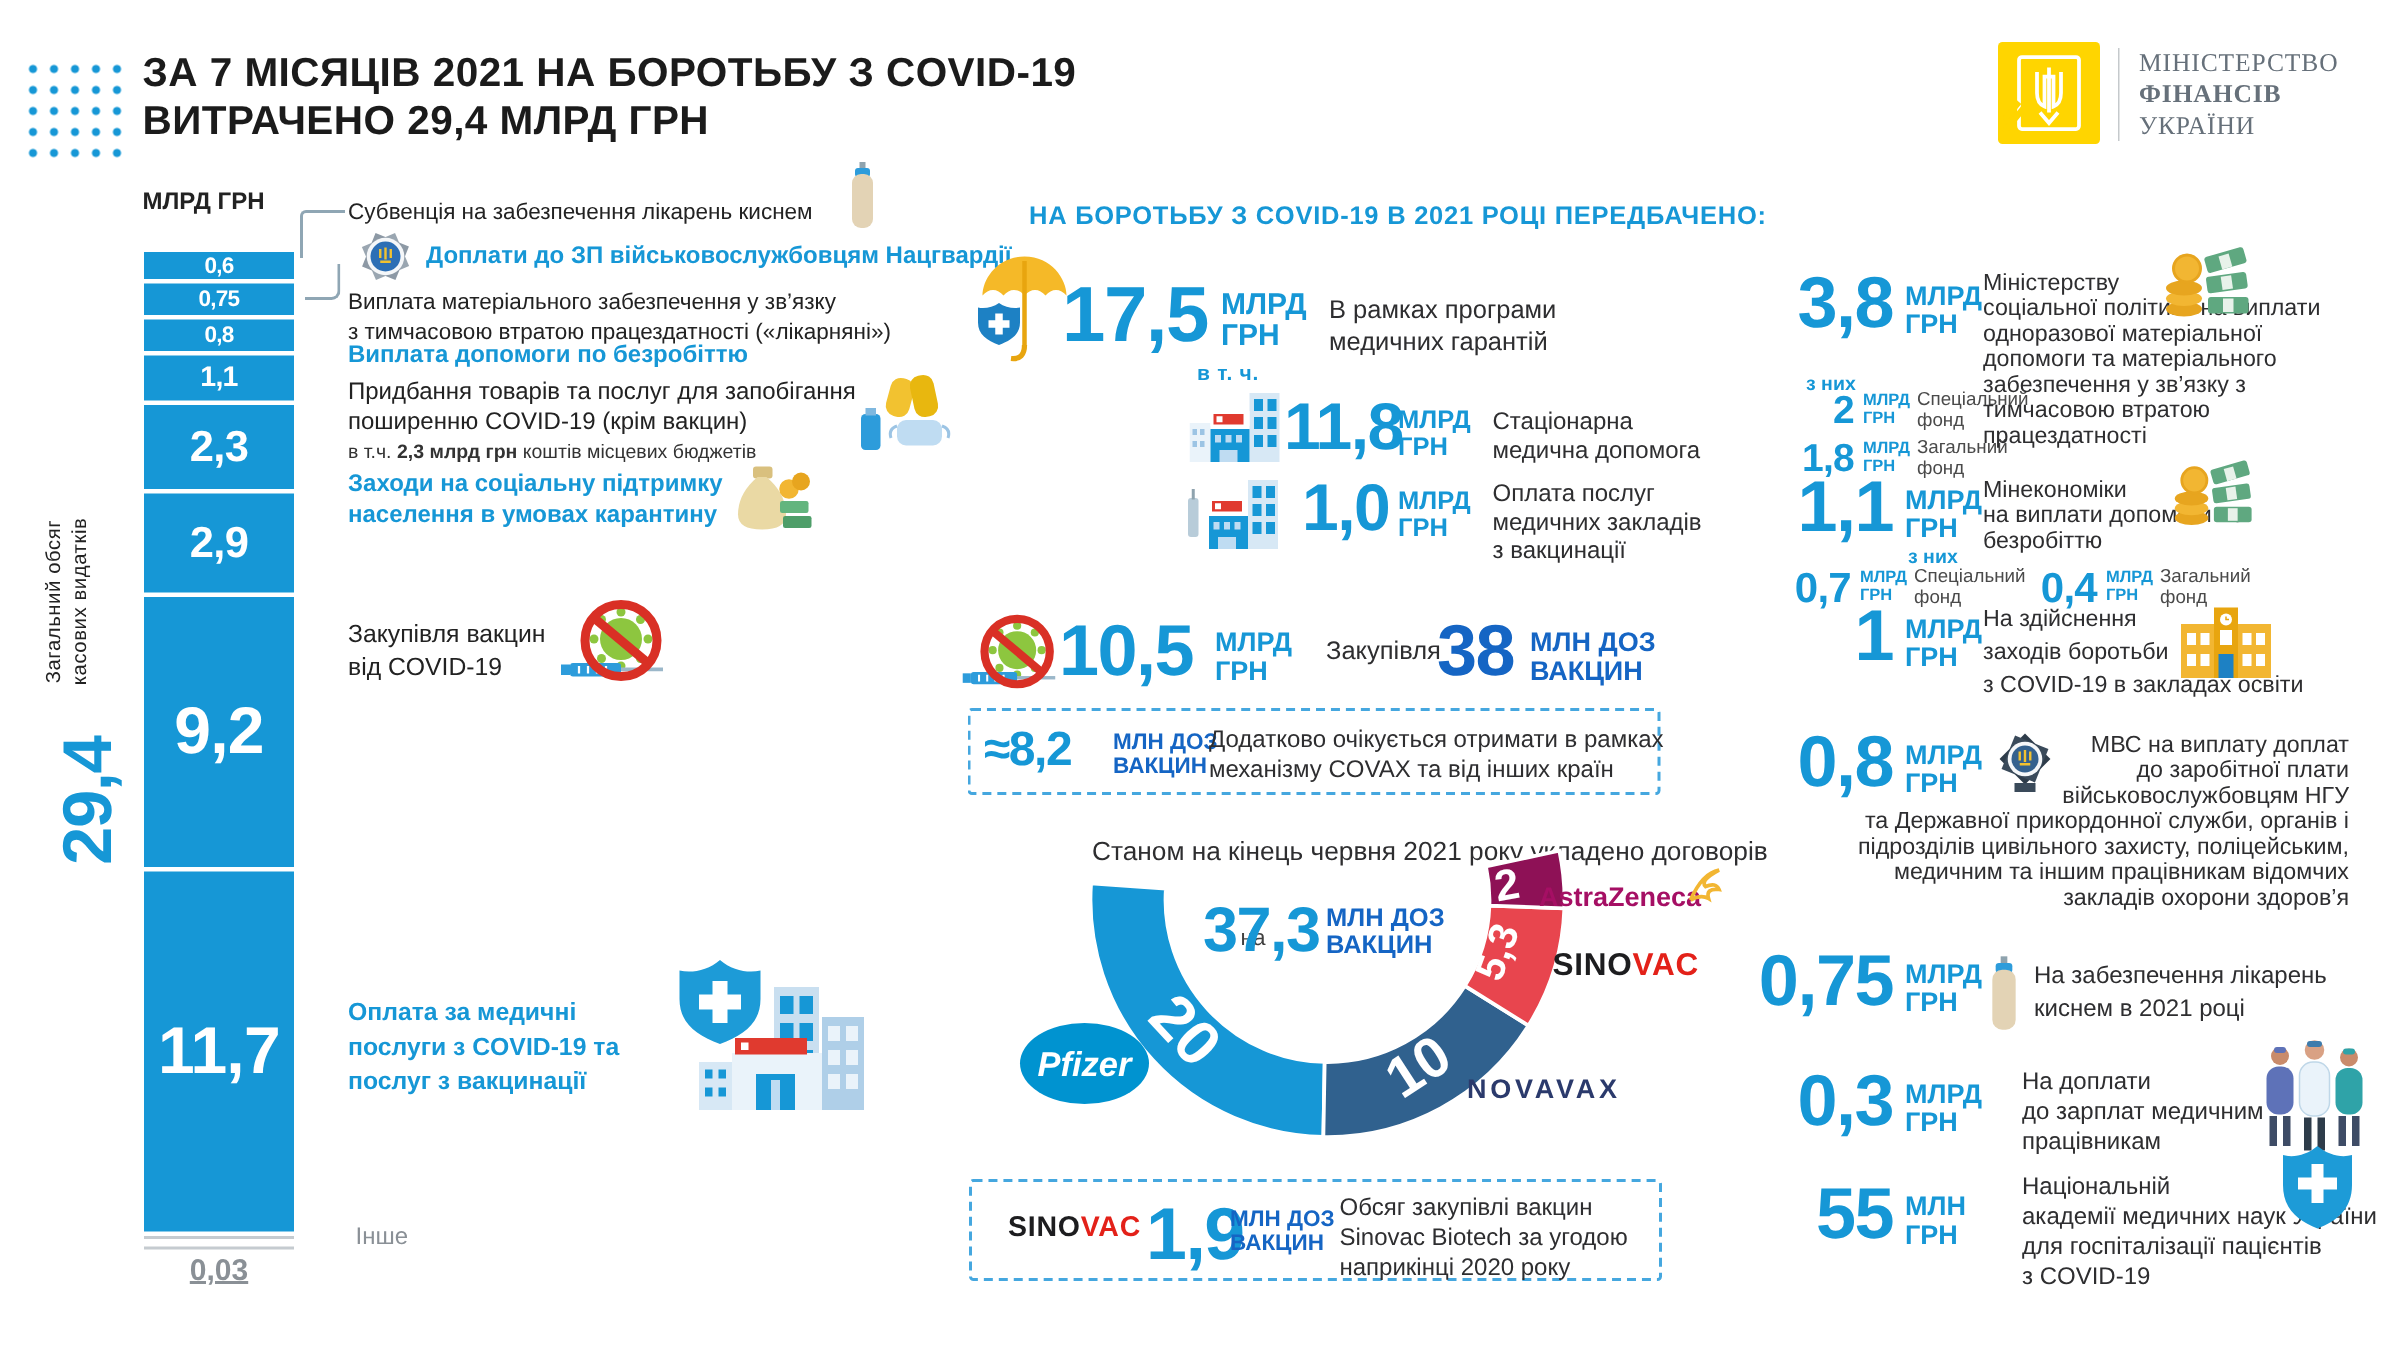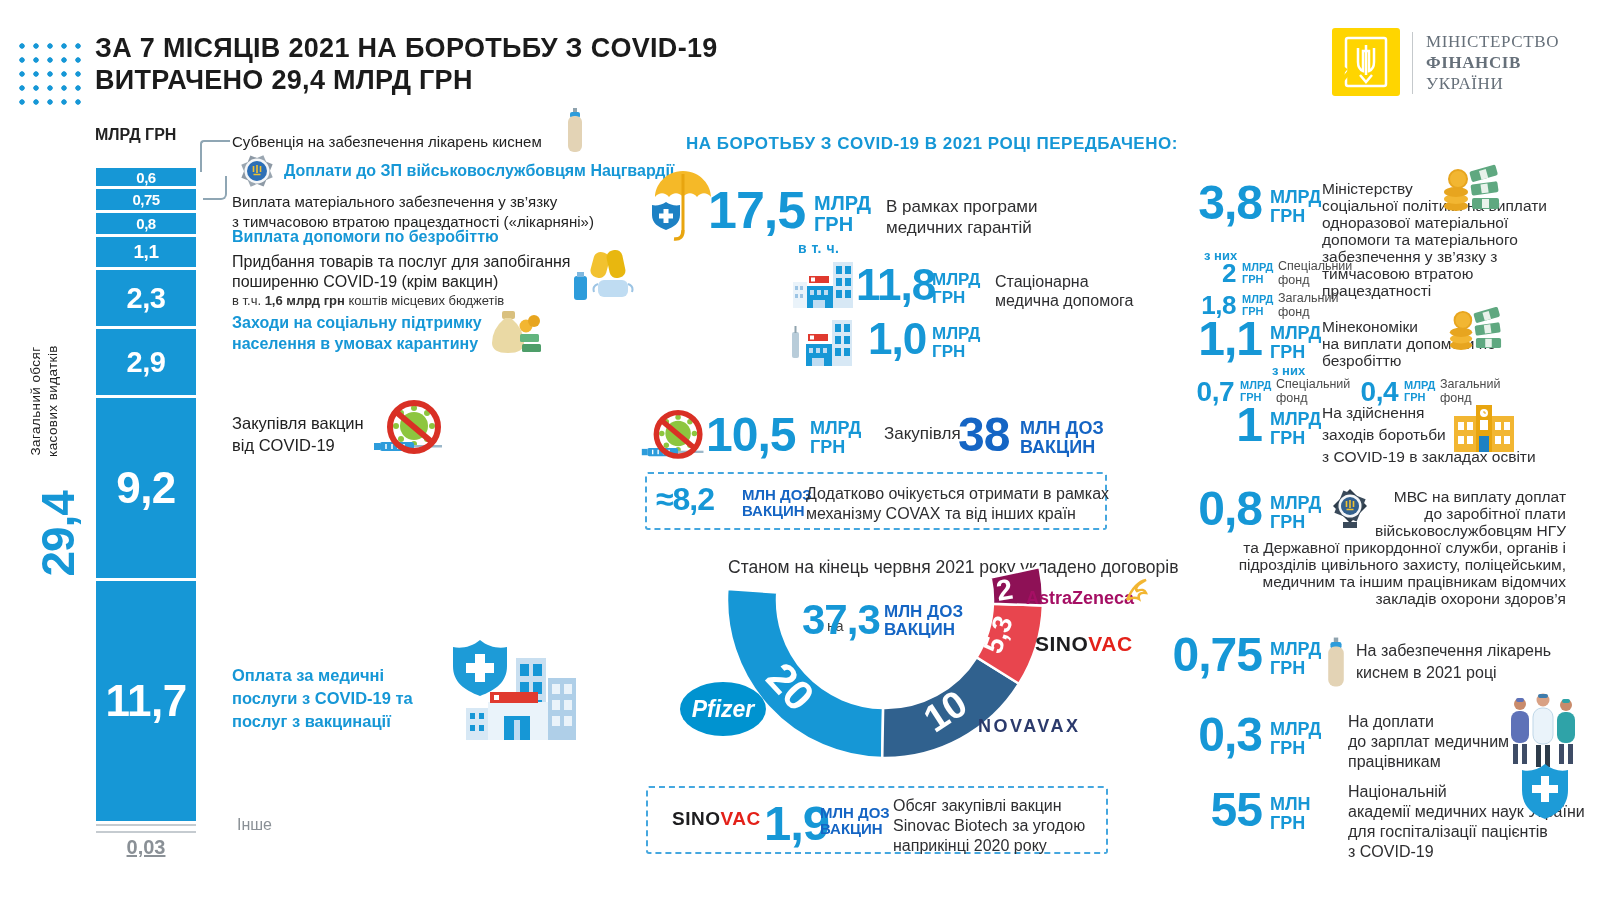--- a/index.html
+++ b/index.html
@@ -115,21 +115,21 @@
   <div class="abs cat-b" style="left:284px;top:162px;font-size:16px;">Доплати до ЗП військовослужбовцям Нацгвардії...</div>
 
   <div class="abs cat-k pre" style="left:232px;top:192px;font-size:15px;line-height:19.5px;">Виплата матеріального забезпечення у зв’язку
 з тимчасовою втратою працездатності («лікарняні»)</div>
 
   <div class="abs cat-b" style="left:232px;top:228px;font-size:16px;">Виплата допомоги по безробіттю</div>
 
   <div class="abs cat-k pre" style="left:232px;top:252px;font-size:16px;line-height:20px;">Придбання товарів та послуг для запобігання
 поширенню COVID-19 (крім вакцин)</div>
   <div class="abs" style="left:232px;top:293px;font-size:13px;color:#333;">
-    <span>в т.ч. </span><span class="bold">1,6 млрд грн</span><span> коштів місцевих бюджетів</span>
+    <span>в т.ч. </span><span class="bold">2,3 млрд грн</span><span> коштів місцевих бюджетів</span>
   </div>
   <span class="abs" style="left:572px;top:248px;">
     <svg width="62" height="58" viewBox="0 0 62 58">
       <rect x="2" y="28" width="13px" height="24" rx="3" fill="#2D9CDB"></rect>
         <rect x="5" y="24" width="7" height="5" fill="#7FB8DF"></rect>
       <rect x="20" y="4" width="16" height="26" rx="7" fill="#F2C230" transform="rotate(15 28 17)"></rect>
       <rect x="36" y="2" width="16" height="28" rx="7" fill="#E8B70F" transform="rotate(-12 44 16)"></rect>
       <rect x="26" y="32" width="30" height="17" rx="6" fill="#BFDCF2"></rect>
       <path d="M26 36 q-6 2 -4 8 M56 36 q6 2 4 8" stroke="#9CC4E4" stroke-width="2" fill="none"></path>
     </svg>
@@ -290,20 +290,23 @@
           <rect x="19" y="30" width="4" height="5"></rect>
           <rect x="26" y="30" width="4" height="5"></rect>
           <rect x="33" y="30" width="4" height="5"></rect>
           <rect x="22" y="40" width="12" height="8"></rect>
         </g>
     </svg>
   </span>
   <div class="abs num" style="left:868px;top:318px;font-size:44px;">1,0</div>
   <div class="abs unit" style="left:932px;top:325px;font-size:17px;">МЛРД
 ГРН</div>
+  <div class="abs desc" style="left:995px;top:320px;font-size:16px;">Оплата послуг
+медичних закладів
+з вакцинації</div>
 
   <span class="abs" style="left:640px;top:406px;">
     <svg width="78" height="64" viewBox="0 0 86 70">
       <g fill="#8DC63F">
           <circle cx="42" cy="30" r="14"></circle>
           <circle cx="42" cy="12" r="3"></circle>
           <circle cx="42" cy="48" r="3"></circle>
           <circle cx="24" cy="30" r="3"></circle>
           <circle cx="60" cy="30" r="3"></circle>
           <circle cx="29" cy="17" r="3"></circle>

